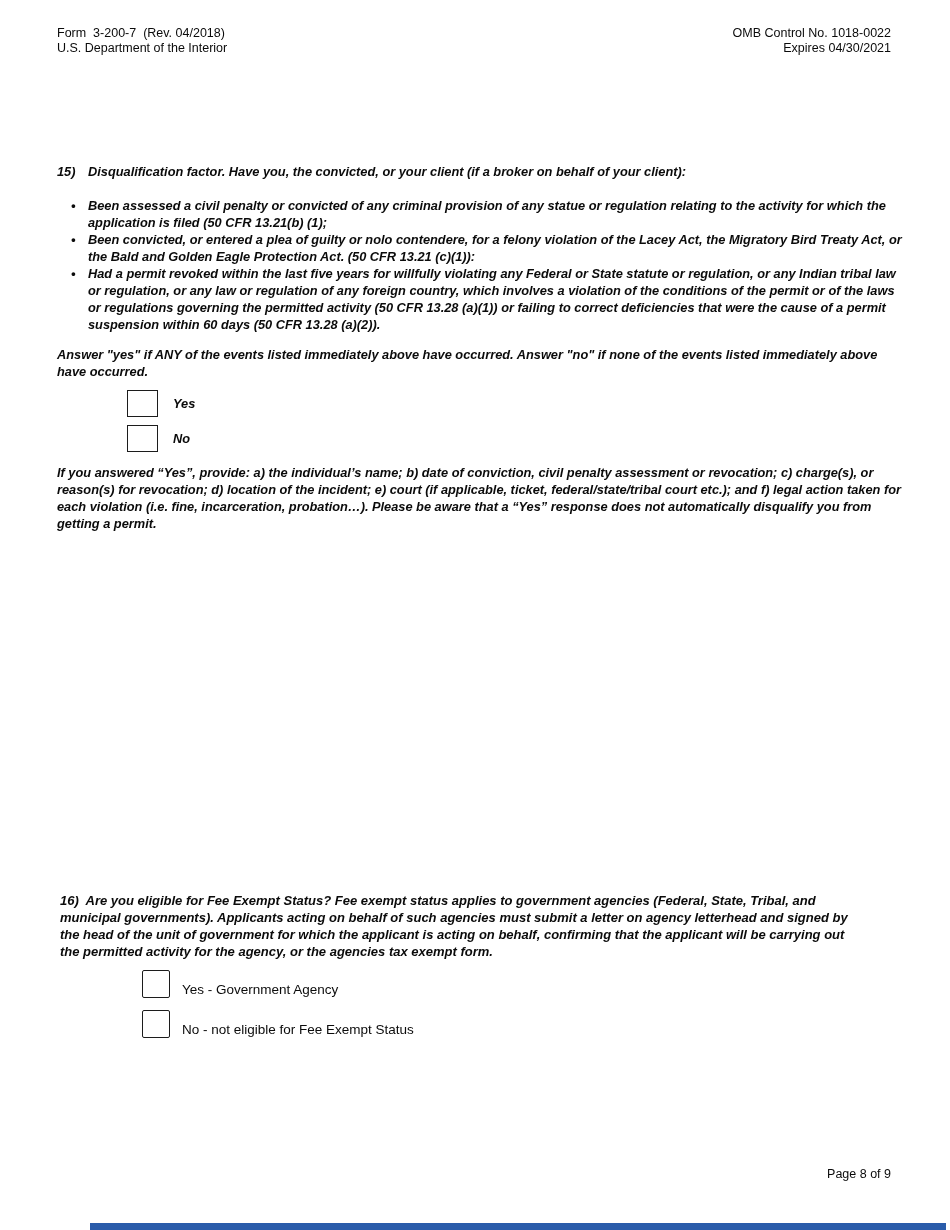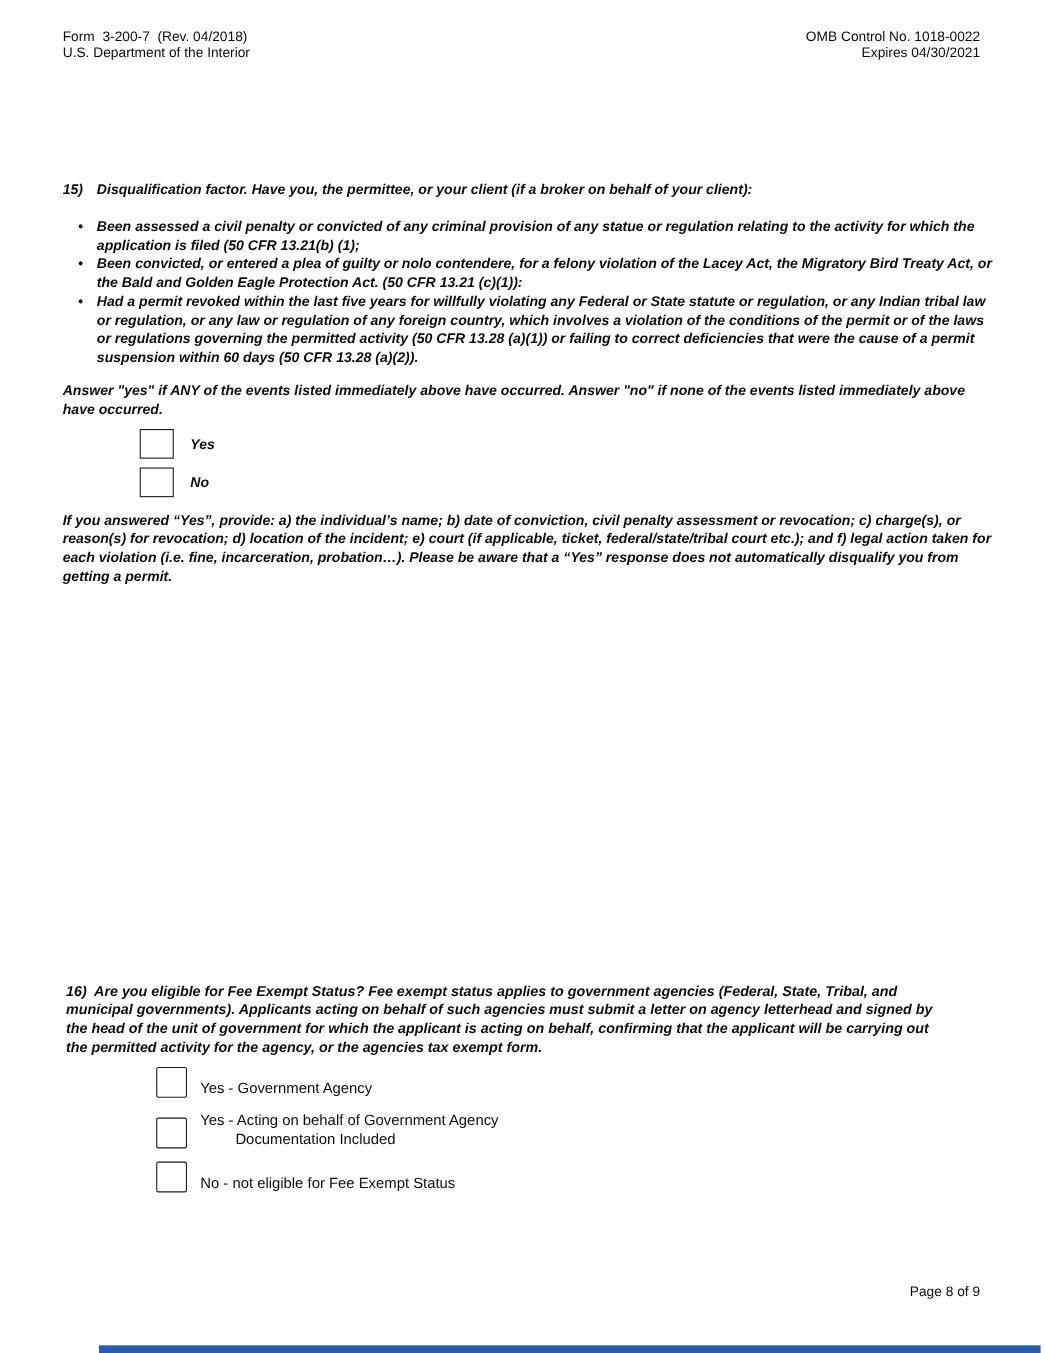--- a/index.html
+++ b/index.html
@@ -69,21 +69,21 @@
     <div>U.S. Department of the Interior</div>
   </div>
   <div class="hdr hdr-right">
     <div>OMB Control No. 1018-0022</div>
     <div>Expires 04/30/2021</div>
   </div>
 
   <div class="q15">
     <div class="q15-heading">
       <span class="q15-num">15)</span>
-      <span>Disqualification factor. Have you, the permittee, or your client (if a broker on behalf of your client):</span>
+      <span>Disqualification factor. Have you, the convicted, or your client (if a broker on behalf of your client):</span>
     </div>
 
     <ul class="bullets">
       <li><span>Been assessed a civil penalty or convicted of any criminal provision of any statue or regulation relating to the activity for which the application is filed (50 CFR 13.21(b) (1);</span></li>
       <li><span>Been convicted, or entered a plea of guilty or nolo contendere, for a felony violation of the Lacey Act, the Migratory Bird Treaty Act, or the Bald and Golden Eagle Protection Act. (50 CFR 13.21 (c)(1)):</span></li>
       <li><span>Had a permit revoked within the last five years for willfully violating any Federal or State statute or regulation, or any Indian tribal law or regulation, or any law or regulation of any foreign country, which involves a violation of the conditions of the permit or of the laws or regulations governing the permitted activity (50 CFR 13.28 (a)(1)) or failing to correct deficiencies that were the cause of a permit suspension within 60 days (50 CFR 13.28 (a)(2)).</span></li>
     </ul>
 
     <div class="answer-instruction pre">Answer "yes" if ANY of the events listed immediately above have occurred. Answer "no" if none of the events listed immediately above have occurred.</div>
 
@@ -102,27 +102,20 @@
   <div class="q16">
     <div class="pre">16)  Are you eligible for Fee Exempt Status? Fee exempt status applies to government agencies (Federal, State, Tribal, and municipal governments). Applicants acting on behalf of such agencies must submit a letter on agency letterhead and signed by the head of the unit of government for which the applicant is acting on behalf, confirming that the applicant will be carrying out the permitted activity for the agency, or the agencies tax exempt form.</div>
 
     <div class="q16-options">
       <div class="opt">
         <div class="checkbox cb16"></div>
         <div class="lbl">Yes - Government Agency</div>
       </div>
       <div class="opt">
         <div class="checkbox cb16"></div>
-        <div class="lbl">
-          <div>Yes - Acting on behalf of Government Agency</div>
-          <div class="sub">Documentation Included</div>
-        </div>
-      </div>
-      <div class="opt">
-        <div class="checkbox cb16"></div>
         <div class="lbl">No - not eligible for Fee Exempt Status</div>
       </div>
     </div>
   </div>
 
   <div class="footer">Page 8 of 9</div>
 
   <div class="bluebar" style="background: rgb(42, 92, 170);"></div>
 
 </div>

